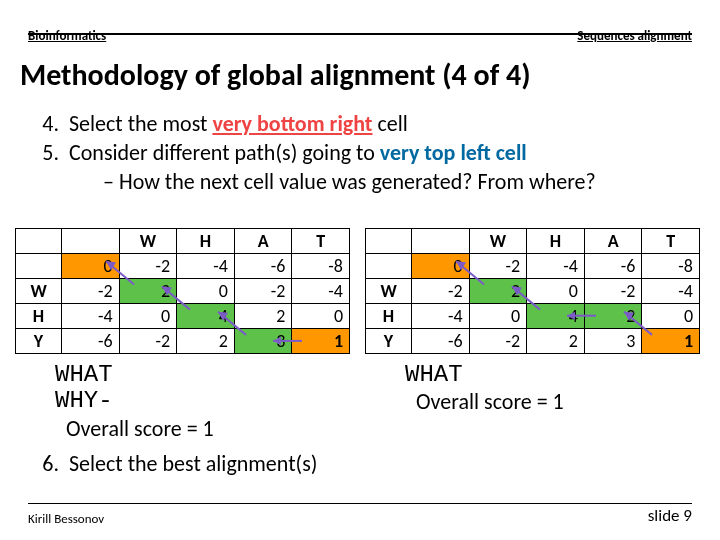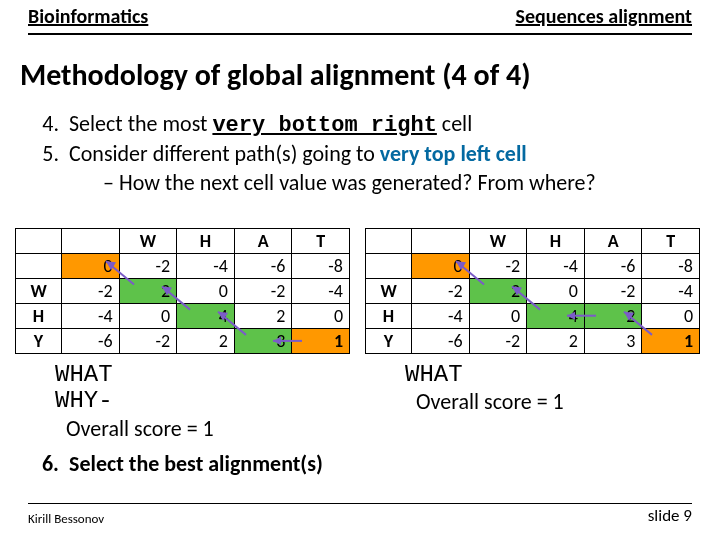--- a/index.html
+++ b/index.html
@@ -7,43 +7,43 @@
     width:720px; height:540px;
     background:#fff;
     font-family: Calibri, "Segoe UI", Arial, sans-serif;
     color:#000;
     position:relative;
     box-sizing:border-box;
   }
   * { box-sizing:border-box; }
 
   .hdr {
-    position:absolute; top:4px; left:0; right:0;
+    position:absolute; top:28px; left:0; right:0;
     padding:0 28px;
     display:flex; justify-content:space-between;
-    font-weight:700; font-size:20px;
+    font-weight:700; font-size:13px;
     text-decoration:underline;
   }
   .hdr-rule {
     position:absolute; top:33px; left:28px; right:28px;
     border-top:2px solid #000;
   }
 
   .title {
     position:absolute; top:56px; left:20px;
     font-size:30px; font-weight:700;
   }
 
   .steps {
     position:absolute; top:108px; left:33px; right:30px;
     font-size:22px;
   }
   .step { margin:2px 0; }
   .step-num { display:inline-block; width:26px; text-align:right; margin-right:10px;}
-  .emph1 { color:#000000; font-weight:700; text-decoration:underline;font-family:Liberation Mono, monospace; }
+  .emph1 { color:#ef4444; font-weight:700; text-decoration:underline; }
   .emph2 { color:#0369a1; font-weight:700; }
   .sub {
     margin:2px 0 0 70px;
     font-size:22px; color:#000000;
   }
   .sub::before{ content:"– "; }
 
   .panels {
     position:absolute; top:228px; left:15px; right:20px;
     display:flex; justify-content:space-between;
@@ -81,21 +81,20 @@
   .align {
     margin:8px 0 0 40px;
     font-family:"Courier New", monospace;
     font-size:24px; line-height:1.1;
   }
   .score { margin-left:51px; font-size:22px; }
 
   .step6 {
     position:absolute; top:450px; left:33px;
     font-size:22px;
-    font-weight:bold;
   }
 
   .ftr-rule {
     position:absolute; bottom:36px; left:28px; right:28px;
     border-top:1px solid #000;
   }
   .ftr-l { position:absolute; bottom:14px; left:28px; font-size:13px; }
   .ftr-r { position:absolute; bottom:14px; right:28px; font-size:17px; }
 </style>
 </head>

